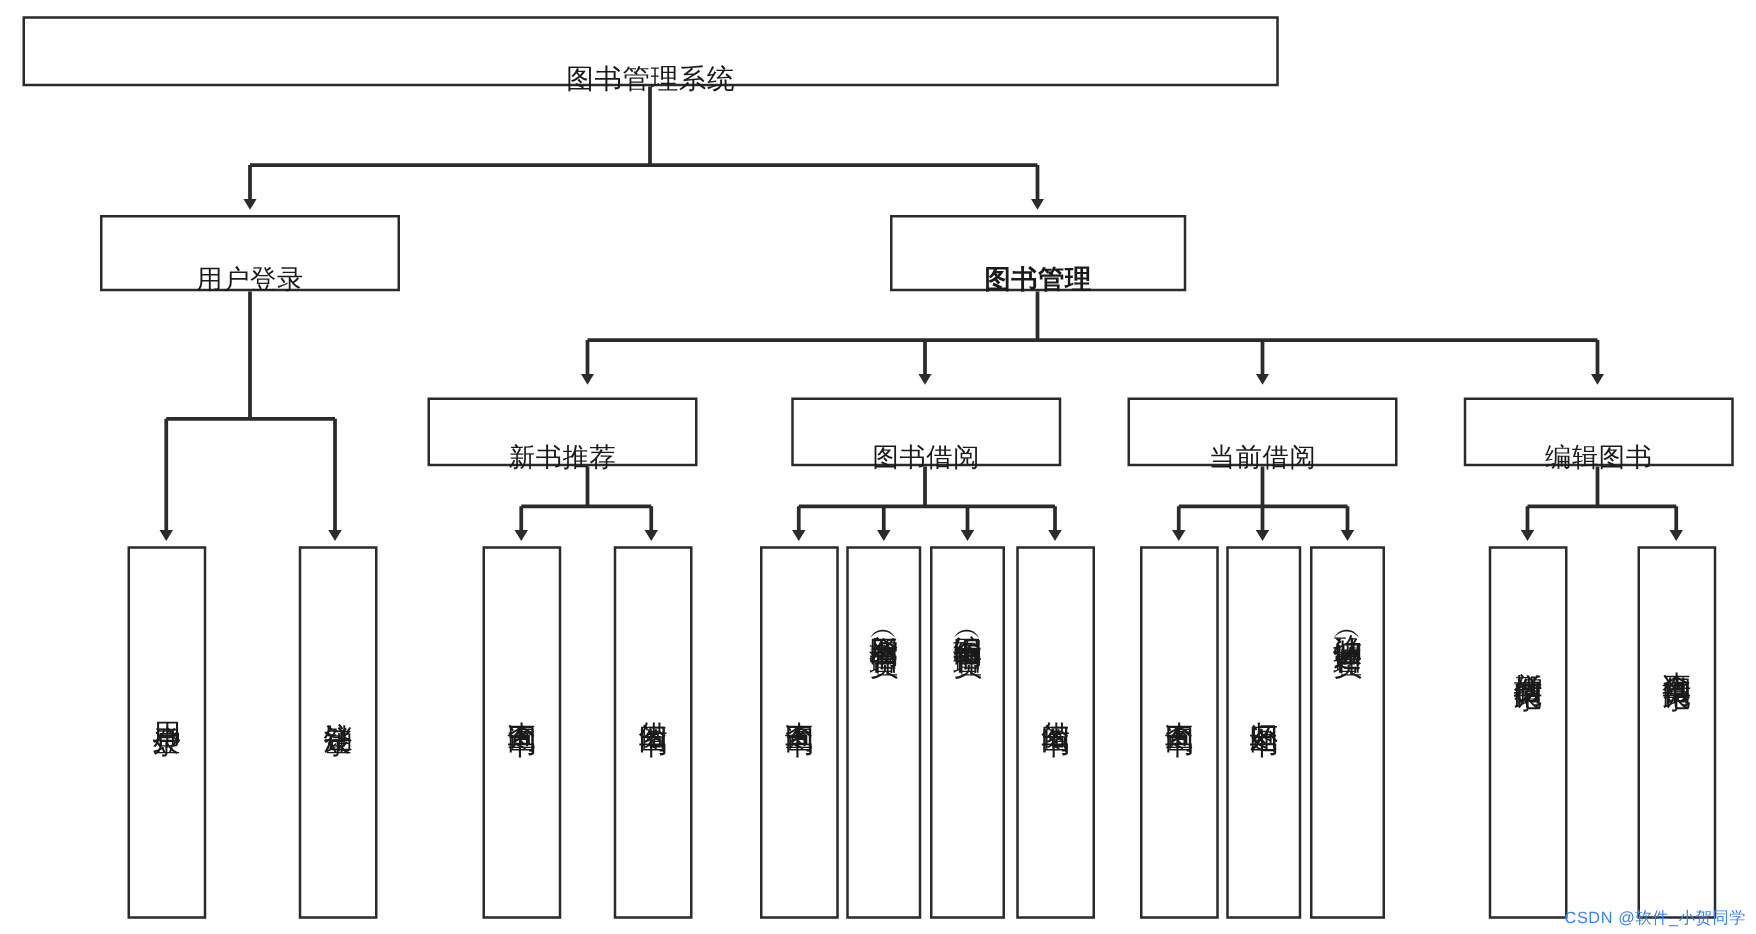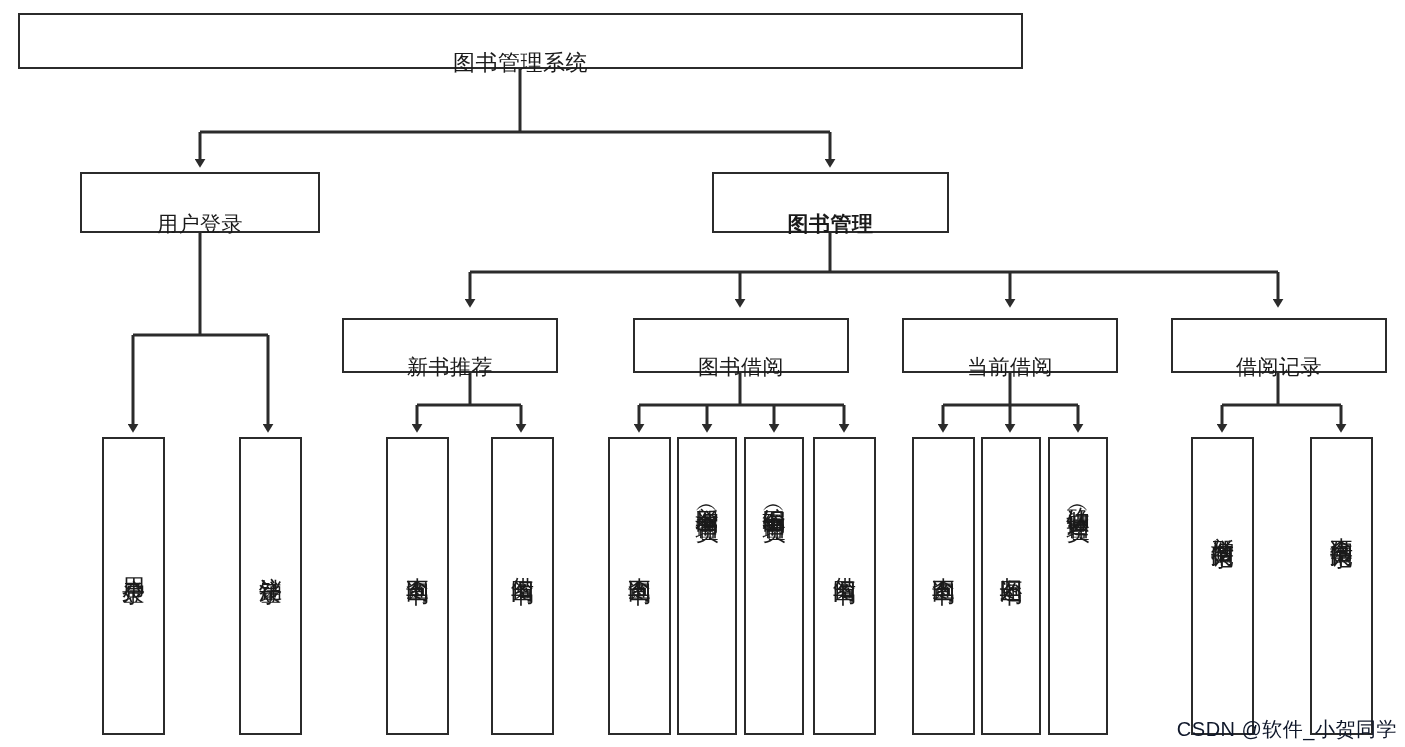--- a/index.html
+++ b/index.html
@@ -61,22 +61,22 @@
     text-orientation: upright;
     font-size: 23px;
     line-height: 1.0;
     letter-spacing: 2px;
     white-space: nowrap;
   }
   .watermark {
     position: absolute;
     right: 8px;
     bottom: 4px;
-    font-size: 20px;
-    color: #0f172a;
+    font-size: 13px;
+    color: #3b82f6;
     letter-spacing: 0.5px;
     white-space: nowrap;
     user-select: none;
   }
 </style>
 </head>
 <body>
 
 <div id="canvas">
 
@@ -144,21 +144,21 @@
   <div class="node horiz" style="left:342px; top:318px; width:216px; height:55px;">
     <span class="lbl">新书推荐</span>
   </div>
   <div class="node horiz" style="left:633px; top:318px; width:216px; height:55px;">
     <span class="lbl">图书借阅</span>
   </div>
   <div class="node horiz" style="left:902px; top:318px; width:216px; height:55px;">
     <span class="lbl">当前借阅</span>
   </div>
   <div class="node horiz" style="left:1171px; top:318px; width:216px; height:55px;">
-    <span class="lbl">借阅记录</span>
+    <span class="lbl">编辑图书</span>
   </div>
 
   <div class="node vert" style="left:102px; top:437px; width:63px; height:298px; padding-top:76px;">
     <span class="lbl">用户登录</span>
   </div>
   <div class="node vert" style="left:239px; top:437px; width:63px; height:298px; padding-top:76px;">
     <span class="lbl">注销登录</span>
   </div>
 
   <div class="node vert" style="left:386px; top:437px; width:63px; height:298px; padding-top:76px;">

